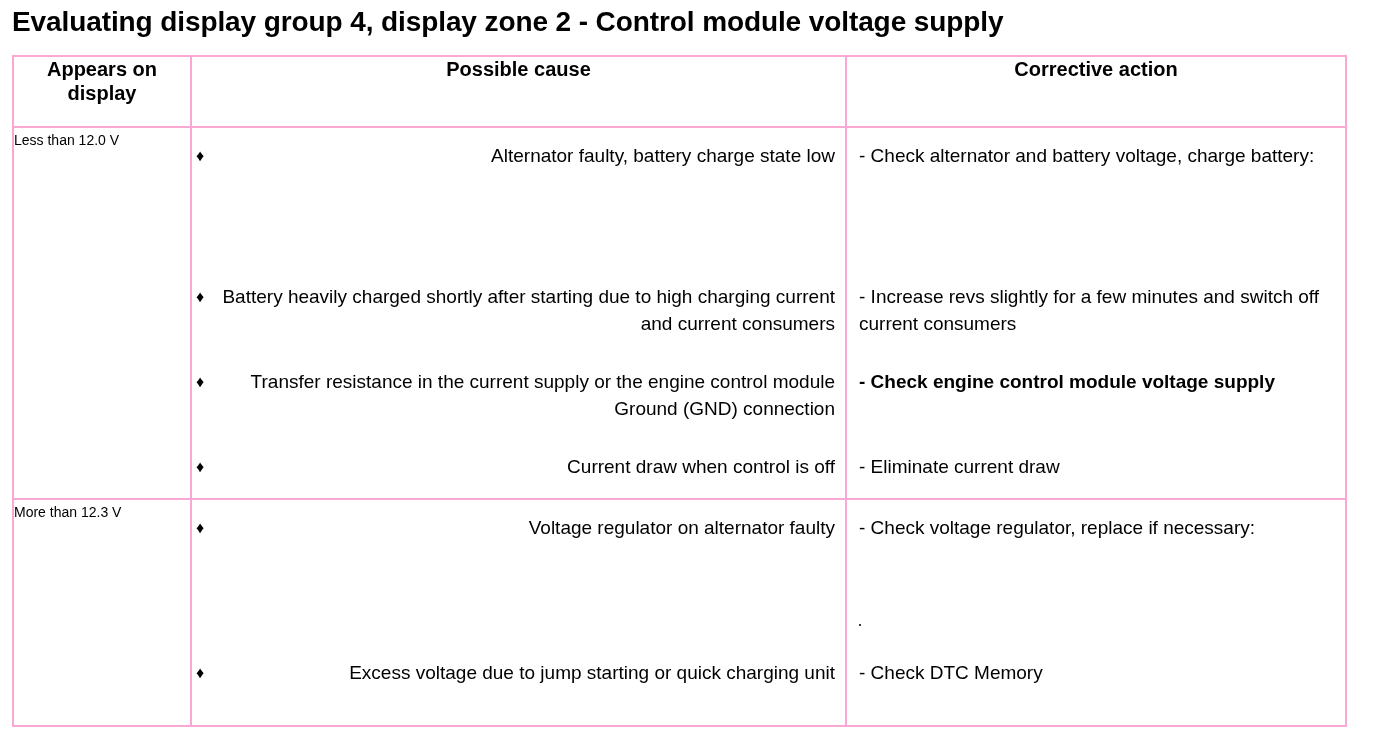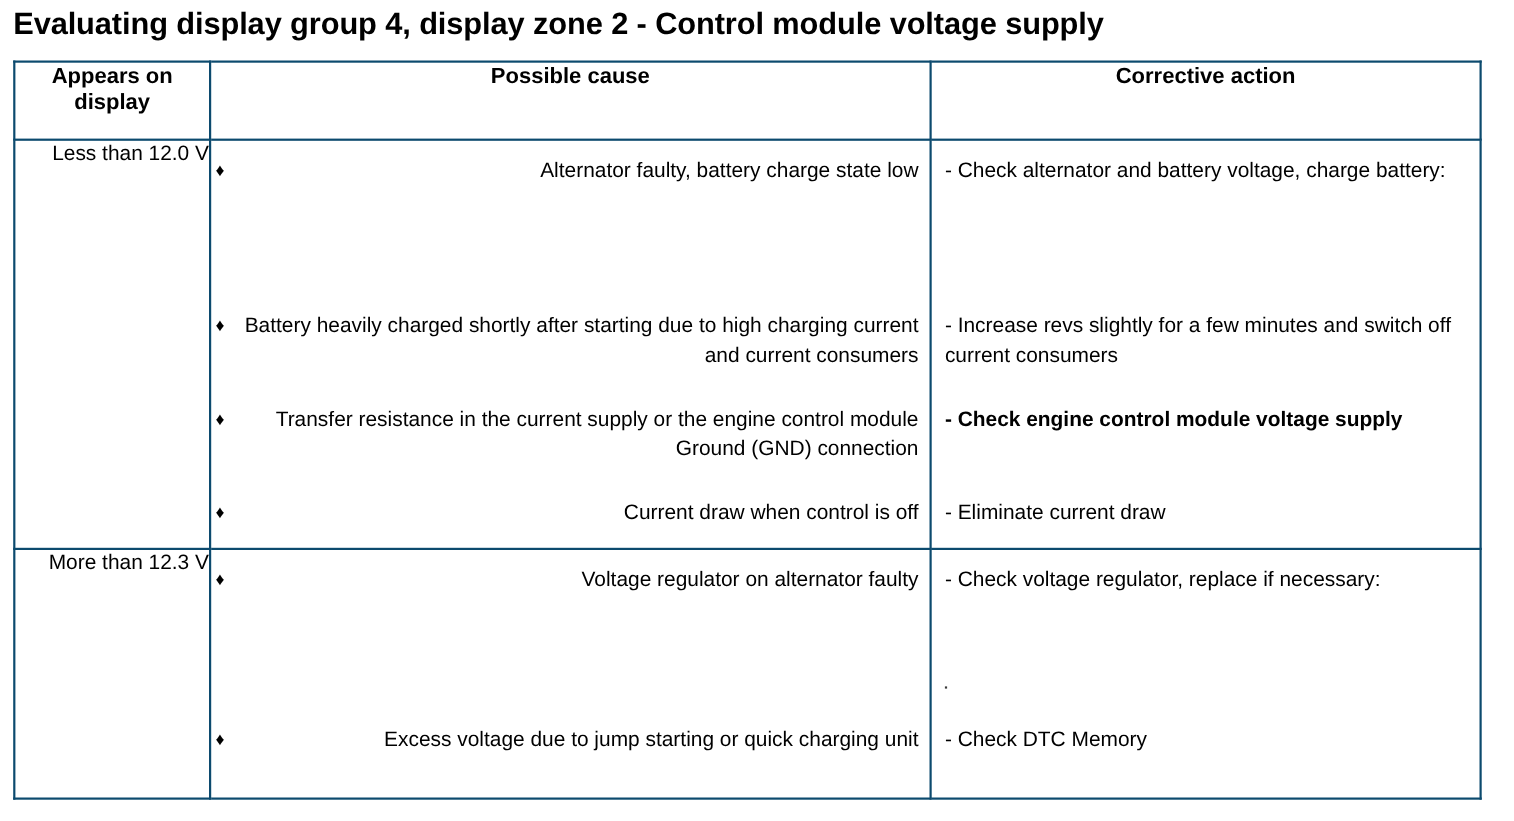--- a/index.html
+++ b/index.html
@@ -28,21 +28,21 @@
 
   #fault-table {
     position: absolute;
     left: 12px;
     top: 55px;
     width: 1333px;
     border-collapse: collapse;
     table-layout: fixed;
   }
   #fault-table td, #fault-table th {
-    border: 2px solid #0c4a6e;
+    border: 2px solid #f9a8d4;
     vertical-align: top;
     padding: 0;
   }
 
   .col-display   { width: 178px; }
   .col-cause     { width: 655px; }
   .col-action    { width: 500px; }
 
   
   .hdr {
@@ -50,22 +50,22 @@
     text-align: center;
     font-size: 20px;
     font-weight: bold;
     line-height: 24px;
     vertical-align: middle;
   }
   .hdr-inner { padding: 0 6px; }
 
   
   .cell-display {
-    text-align: right;
-    font-size: 19px;
+    text-align: left;
+    font-size: 14px;
     line-height: 24px;
     padding: 10px 4px 0 4px;
   }
 
   
   .stack { position: relative; }
   .block {
     position: absolute;
     left: 0;
     right: 0;

